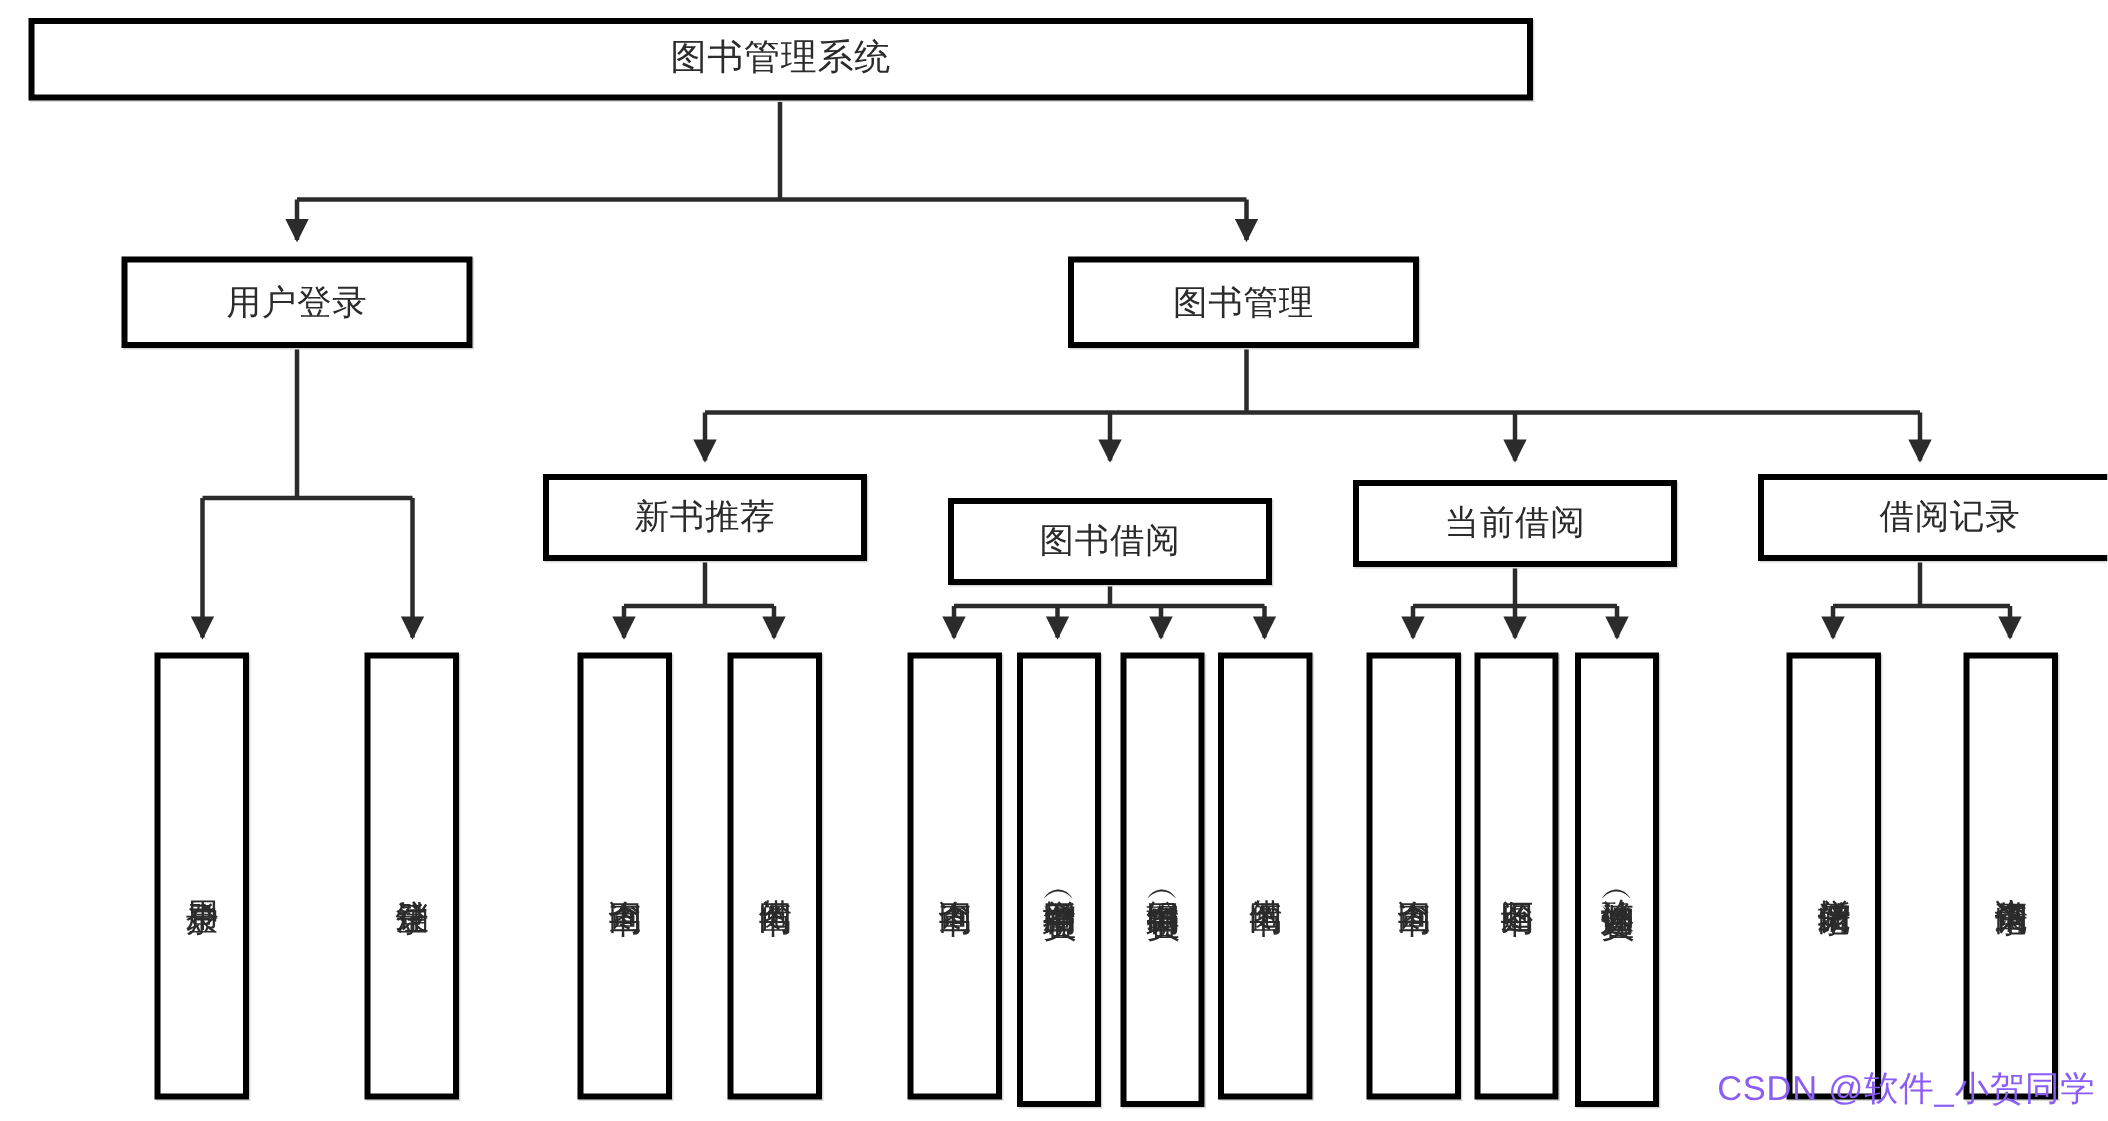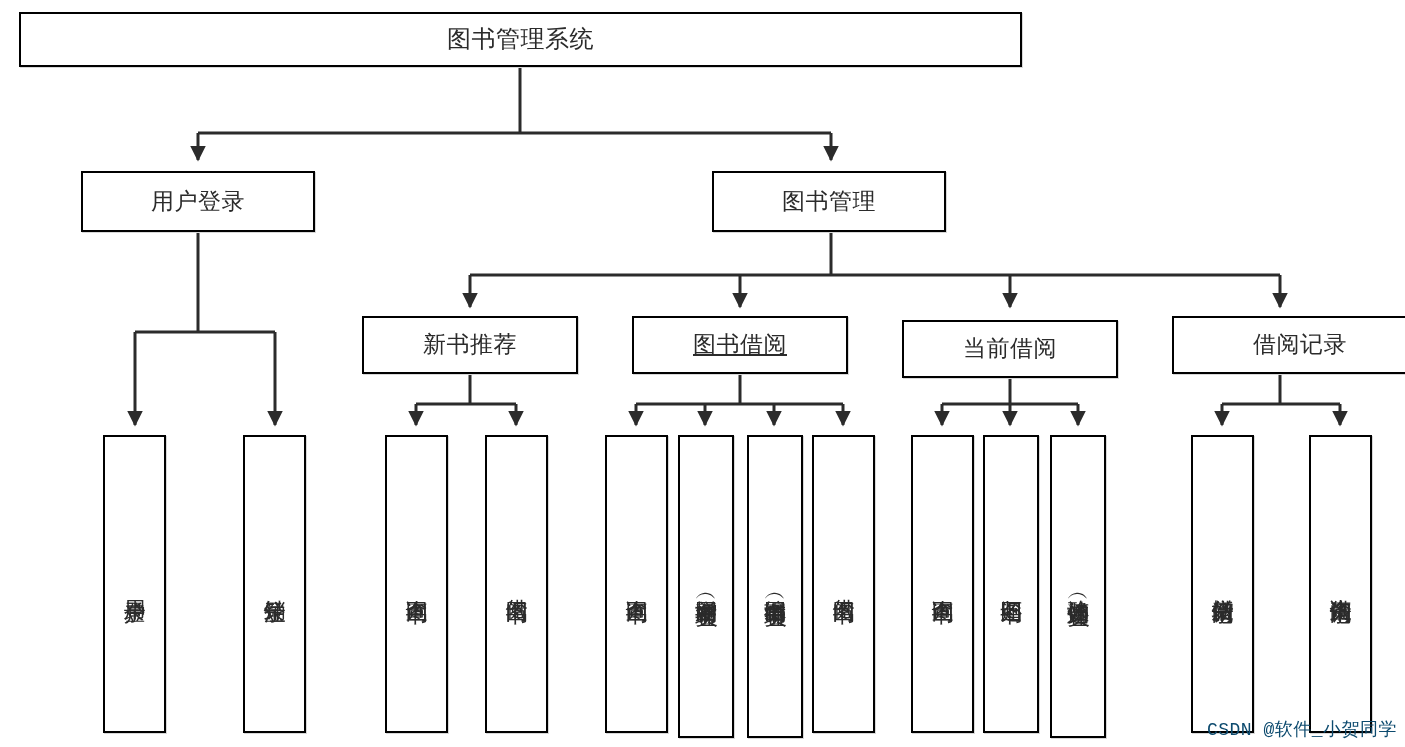--- a/index.html
+++ b/index.html
@@ -22,21 +22,21 @@
     position: absolute;
     left: 0;
     top: 0;
     width: 1405px;
     height: 747px;
     pointer-events: none;
   }
   .node {
     position: absolute;
     box-sizing: border-box;
-    border: 2px solid #000000;
+    border: 4px solid #000000;
     background: #ffffff;
     display: flex;
     align-items: center;
     justify-content: center;
     color: #2b2b2b;
     box-shadow: 1px 1px 0 #d8d8d8;
   }
   .node .label {
     display: block;
     text-align: center;
@@ -62,26 +62,25 @@
     text-orientation: upright;
     font-size: 22px;
     line-height: 1.12;
     letter-spacing: 1px;
     white-space: nowrap;
   }
   #watermark {
     position: absolute;
     right: 8px;
     bottom: 6px;
-    font-size: 18px;
-    color: #0c4a6e;
+    font-size: 23px;
+    color: #8b5cf6;
     letter-spacing: 0.5px;
     white-space: nowrap;
     user-select: none;
-    font-family: Liberation Mono, monospace;
   }
 </style>
 </head>
 <body>
 
 <div id="canvas">
 
   <svg id="edges" viewBox="0 0 1405 747" xmlns="http://www.w3.org/2000/svg">
     <defs>
       <marker id="arrow" viewBox="0 0 10 10" refX="9" refY="5" markerWidth="5.2" markerHeight="5.2" orient="auto-start-reverse">
@@ -139,21 +138,21 @@
   <div class="node horiz" style="left:81px; top:171px; width:234px; height:61px;">
     <span class="label">用户登录</span>
   </div>
   <div class="node horiz" style="left:362px; top:316px; width:216px; height:58px;">
     <span class="label">新书推荐</span>
   </div>
 
   <div class="node horiz" style="left:712px; top:171px; width:234px; height:61px;">
     <span class="label">图书管理</span>
   </div>
-  <div class="node horiz" style="left:632px; top:316px; width:216px; height:58px;text-decoration:underline;">
+  <div class="node horiz" style="left:632px; top:332px; width:216px; height:58px;">
     <span class="label">图书借阅</span>
   </div>
   <div class="node horiz" style="left:902px; top:320px; width:216px; height:58px;">
     <span class="label">当前借阅</span>
   </div>
   <div class="node horiz" style="left:1172px; top:316px; width:256px; height:58px;">
     <span class="label">借阅记录</span>
   </div>
 
   <div class="node vert" style="left:103px; top:435px; width:63px; height:298px;">

